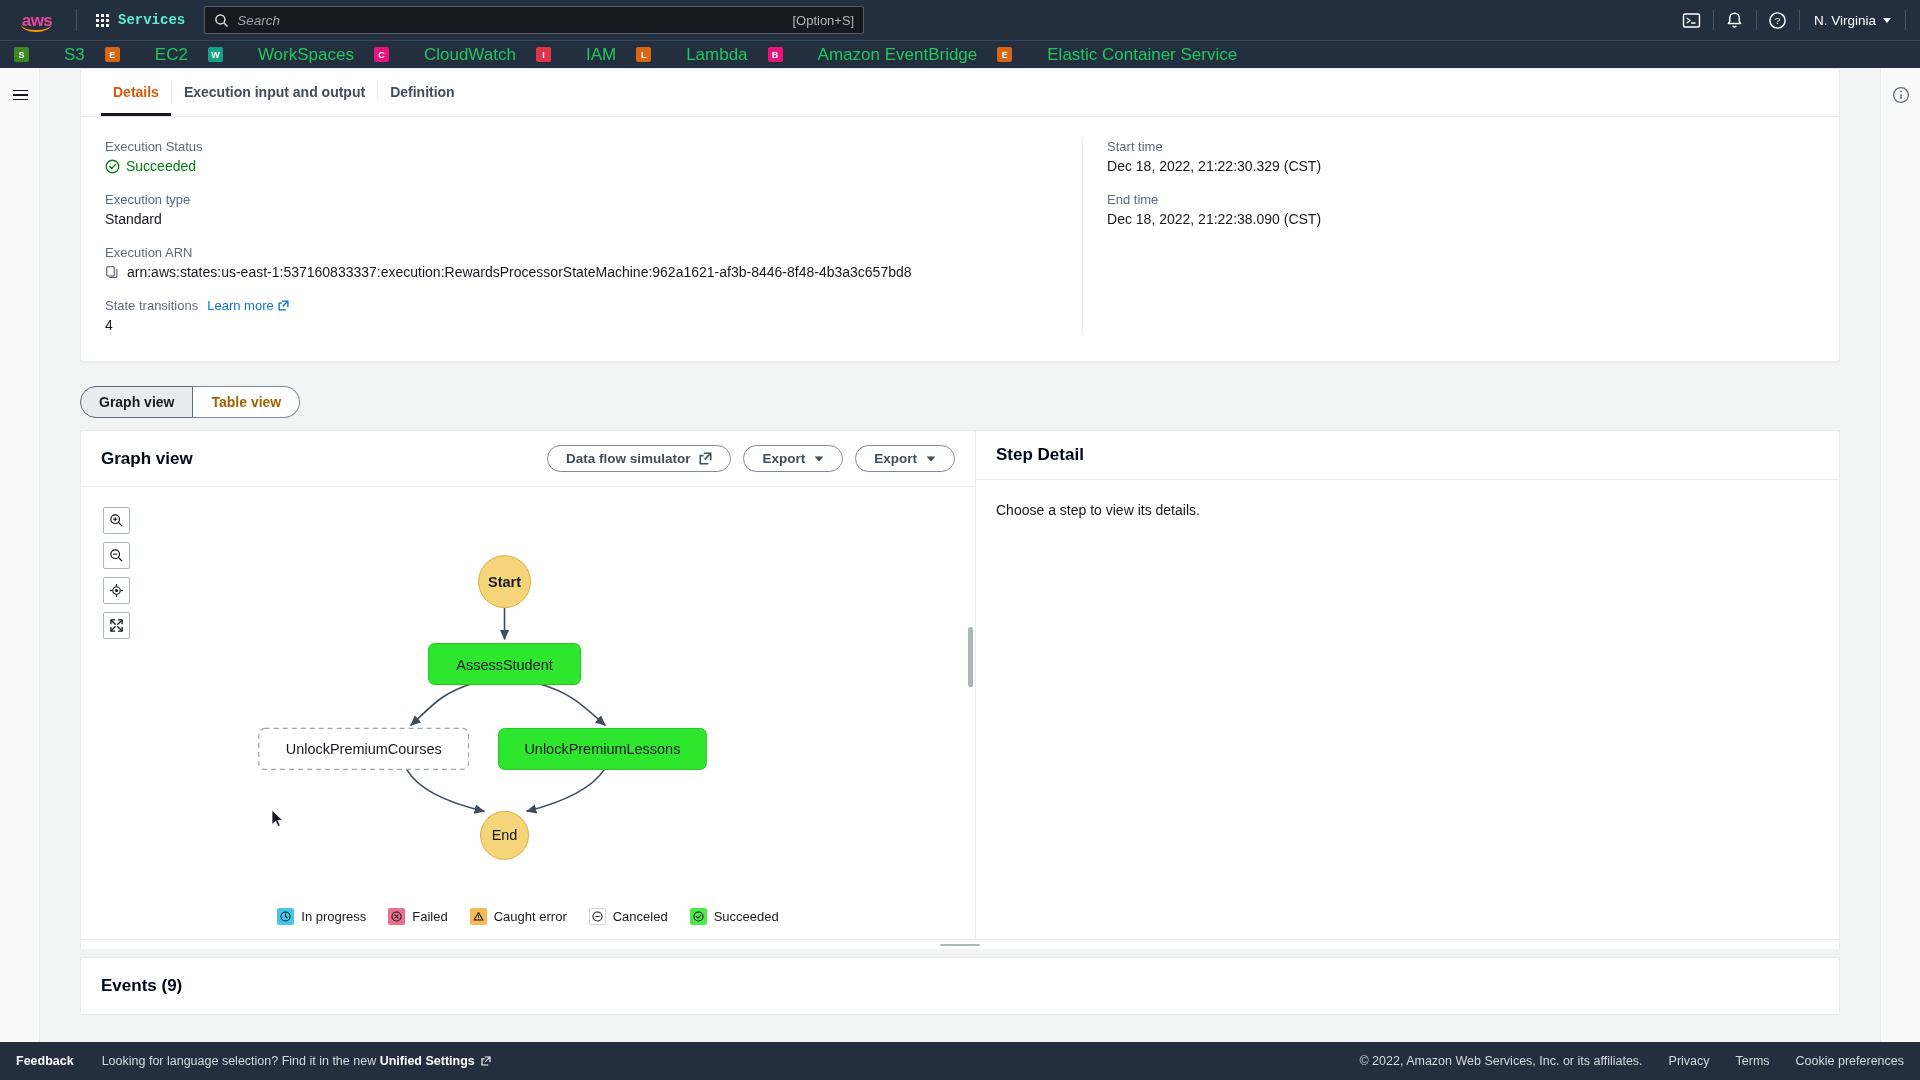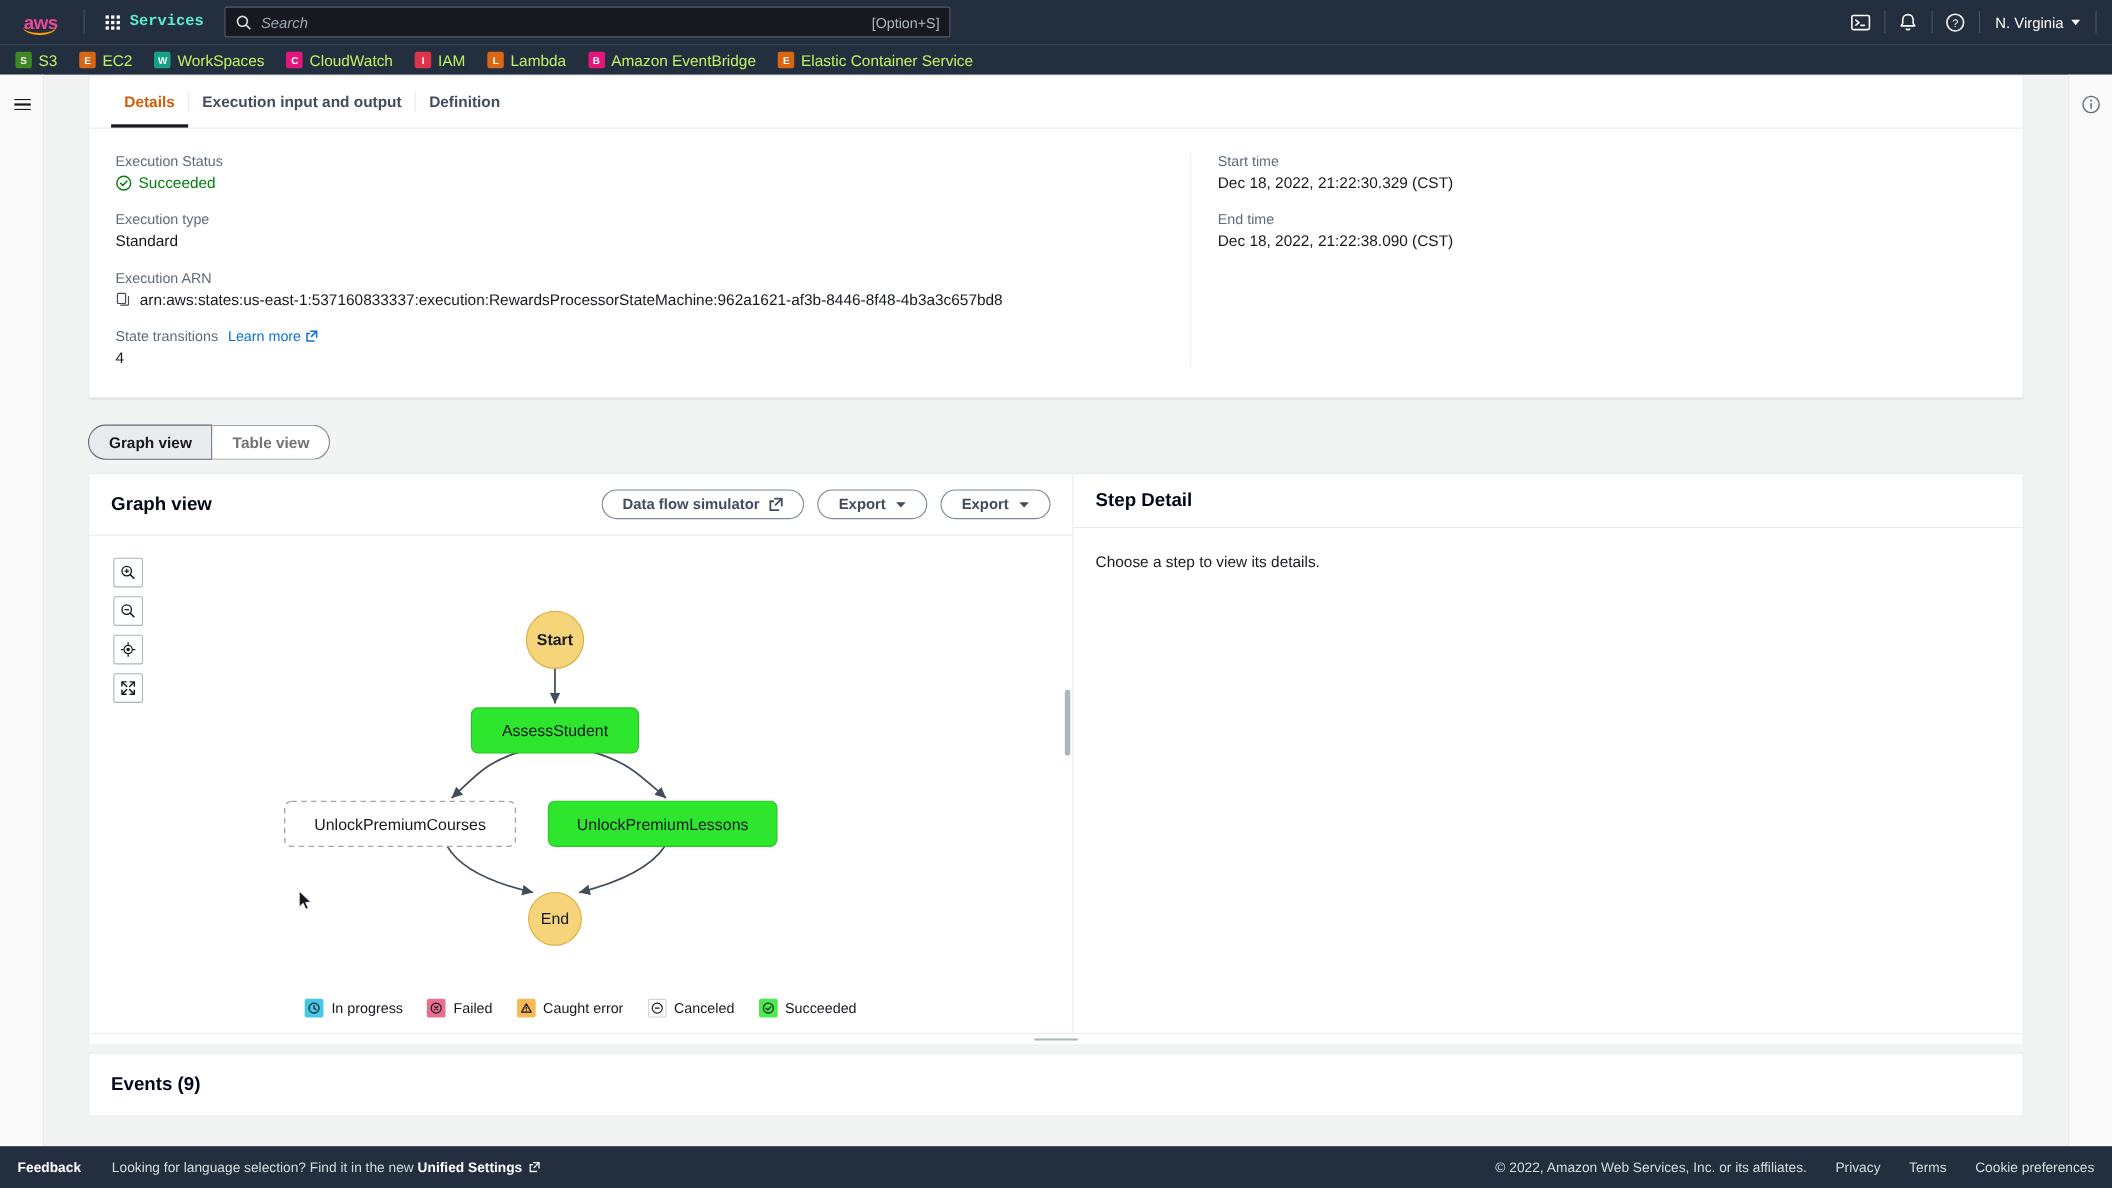--- a/index.html
+++ b/index.html
@@ -45,21 +45,21 @@
   .caret { width:0;height:0;border-left:4px solid transparent;border-right:4px solid transparent;border-top:5px solid #fff; }
 
   
   .favbar {
     height: 28px; background:#232f3e; border-top:1px solid #37475a;
     display:flex; align-items:center; padding:0 14px; gap:20px;
   }
   .fav-item { display:flex; align-items:center; gap:6px; cursor:pointer; }
   .fav-ico { width:15px; height:15px; border-radius:2px; display:flex; align-items:center;
              justify-content:center; font-size:9px; color:#fff; font-weight:700; }
-  .fav-label { color:#bef264; font-size:14px; }
+  .fav-label { color:#22c55e; font-size:17px;margin-left:29px; }
 
   
   .page { display:flex; height: calc(1080px - 40px - 28px - 38px); background:#f2f3f3; }
   .leftrail { width:40px; flex:0 0 40px; background:#fafafa; border-right:1px solid #e9ebed; padding-top:12px; }
   .hamb { width:40px; height:30px; display:flex; align-items:center; justify-content:center; cursor:pointer; }
   .hamb span { display:block; width:15px; height:11px; position:relative; }
   .hamb span::before, .hamb span::after, .hamb span i {
     content:''; position:absolute; left:0; width:15px; height:1.6px; background:#16191f; }
   .hamb span::before { top:0; } .hamb span i { top:4.7px; } .hamb span::after { top:9.4px; }
 
@@ -84,21 +84,21 @@
   .dfield:last-child { margin-bottom:0; }
   .dlabel { font-size:13px; color:#5f6b7a; margin-bottom:4px; display:flex; align-items:center; gap:9px; }
   .dvalue { font-size:14px; color:#16191f; }
   .dvalue.mono { display:flex; align-items:center; gap:8px; }
   .status-ok { color:#037f0c; display:flex; align-items:center; gap:6px; font-size:14px; }
   .learn-more { color:#0972d3; font-size:13px; cursor:pointer; display:inline-flex; align-items:center; gap:4px; font-weight:400; }
 
   
   .viewtoggle { display:flex; margin: 24px 40px 12px 40px; }
   .vbtn { padding:7px 18px; font-size:14px; font-weight:700; border:1px solid #7d8998;
-          background:#fff; color:#737373; cursor:pointer; }
+          background:#fff; color:#a16207; cursor:pointer; }
   .vbtn:first-child { border-radius:16px 0 0 16px; }
   .vbtn:last-child { border-radius:0 16px 16px 0; border-left:none; }
   .vbtn.active { background:#e9ebed; color:#16191f; border-color:#5f6b7a; }
 
   
   .graphcard { display:flex; margin:0 40px; background:#fff; border:1px solid #e9ebed;
                border-radius:2px; height: 510px; }
   .graph-pane { flex: 0 0 895px; display:flex; flex-direction:column; border-right:1px solid #e9ebed; }
   .graph-head { display:flex; align-items:center; padding:14px 20px; border-bottom:1px solid #e9ebed; }
   .graph-title { font-size:17px; font-weight:700; color:#000716; }

